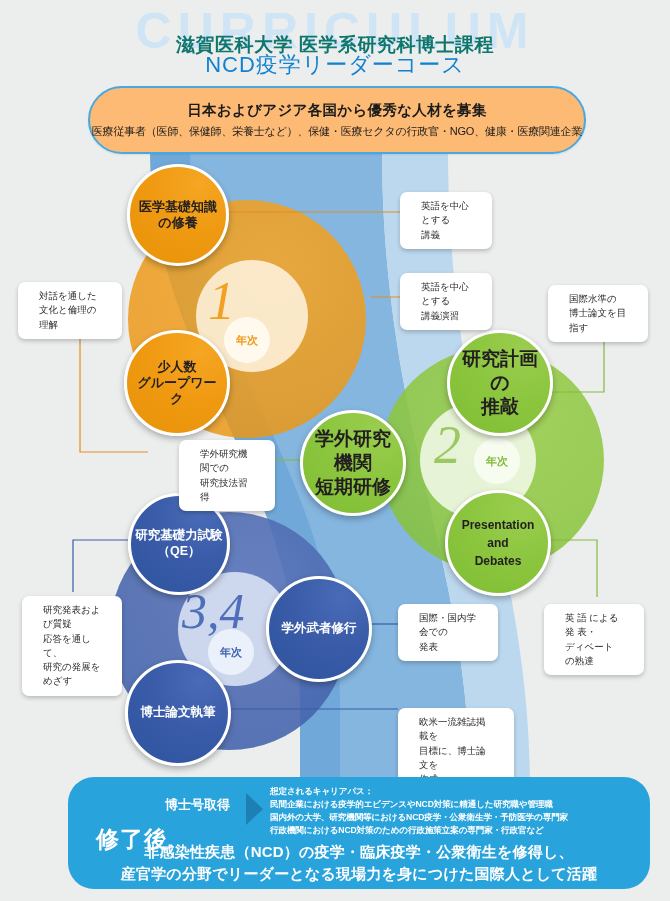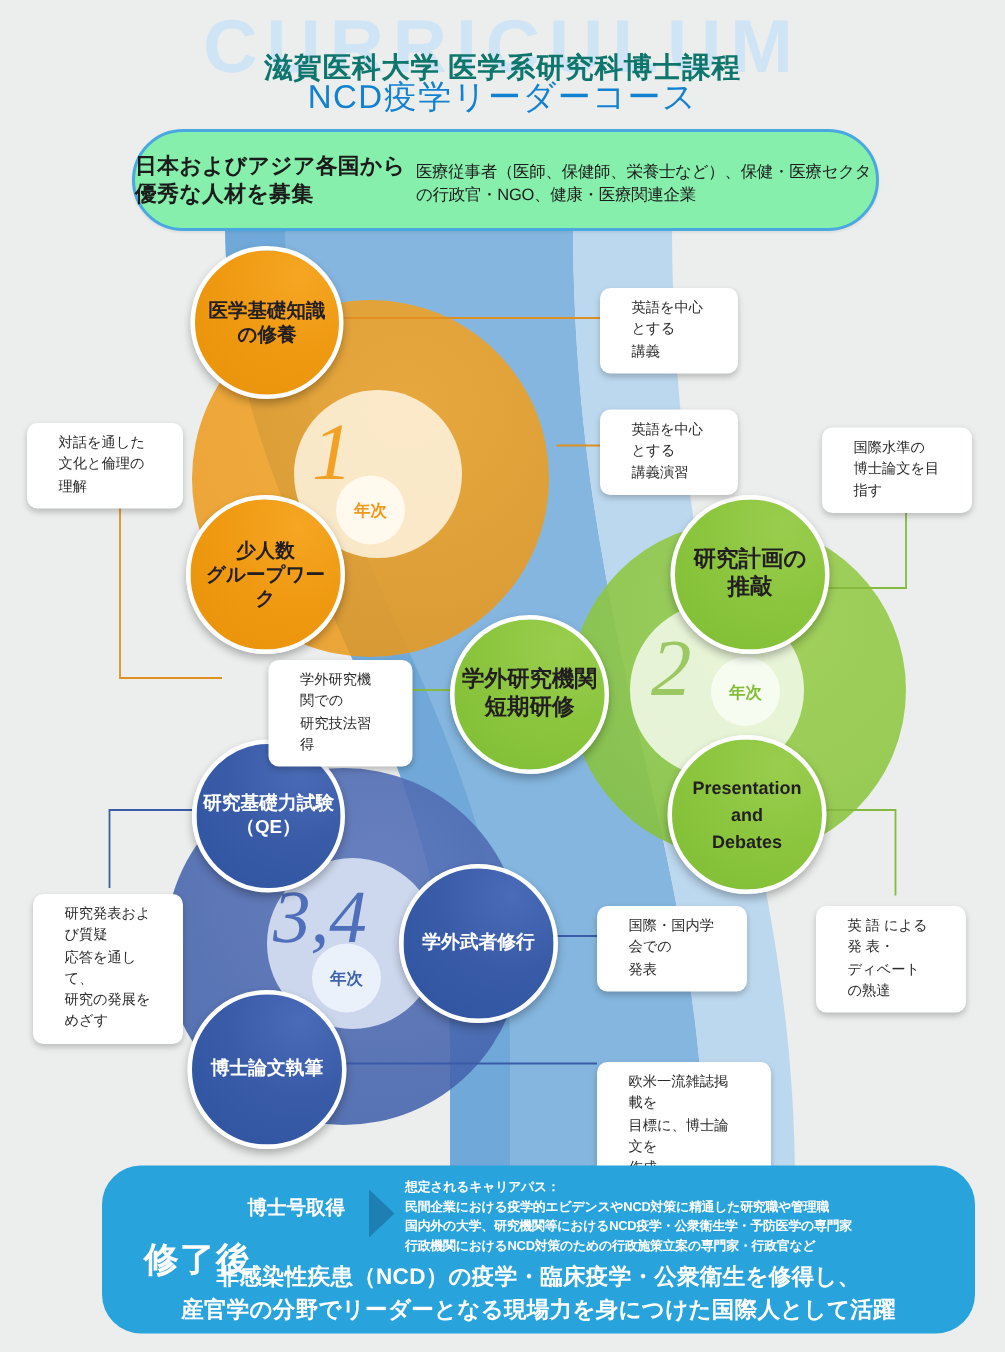--- a/index.html
+++ b/index.html
@@ -24,23 +24,23 @@
   .title1{
     position:absolute;left:0;top:20px;width:670px;text-align:center;
     font-size:19px;font-weight:bold;color:#0f766e;letter-spacing:.5px;margin-top:12px;
   }
   .title2{
     position:absolute;left:0;top:50px;width:670px;text-align:center;
     font-size:22px;color:#1282d0;letter-spacing:1px;
   }
   .hero-pill{
     position:absolute;left:88px;top:86px;width:494px;height:64px;
-    border:2px solid #4aa8e0;border-radius:34px;background:#86efac;
+    border:2px solid #4aa8e0;border-radius:34px;background:#fdba74;
     box-shadow:0 1px 2px rgba(0,0,0,.08);
-    display:flex;flex-direction:row;align-items:center;justify-content:center;
+    display:flex;flex-direction:column;align-items:center;justify-content:center;
     z-index:6;
   }
   .hero-line1{font-size:14.5px;font-weight:bold;color:#1b1b1b;letter-spacing:.3px;}
   .hero-line2{font-size:11px;color:#1b1b1b;margin-top:4px;letter-spacing:-.2px;}
 
   
   .halo{position:absolute;border-radius:50%;}
   .halo-inner{position:absolute;border-radius:50%;}
   .yearnum{
     position:absolute;font-size:54px;font-style:italic;font-weight:400;
@@ -61,21 +61,21 @@
     display:flex;align-items:center;justify-content:center;
     text-align:center;line-height:1.25;
     z-index:4;
   }
   .node span{display:block;padding:0 4px;}
   .node.orange{background:
       radial-gradient(circle at 72% 18%, #f5a623 0%, #f09a12 45%, #e8920a 100%);
     color:#231f20;font-size:13px;font-weight:bold;}
   .node.green{background:
       radial-gradient(circle at 72% 18%, #9acd4e 0%, #8cc63f 45%, #7fbd33 100%);
-    color:#231f20;font-size:15px;font-weight:bold;}
+    color:#231f20;font-size:19px;font-weight:bold;}
   .node.green.en{font-size:12px;line-height:1.5;}
   .node.blue{background:
       radial-gradient(circle at 72% 18%, #4a6cb8 0%, #3a5ca8 45%, #2f539f 100%);
     color:#ffffff;font-size:12.5px;font-weight:bold;}
 
   
   .callout{
     position:absolute;background:#fff;border-radius:7px;
     box-shadow:0 2px 4px rgba(0,0,0,.22);
     font-size:9.5px;color:#2b2b2b;line-height:1.5;

